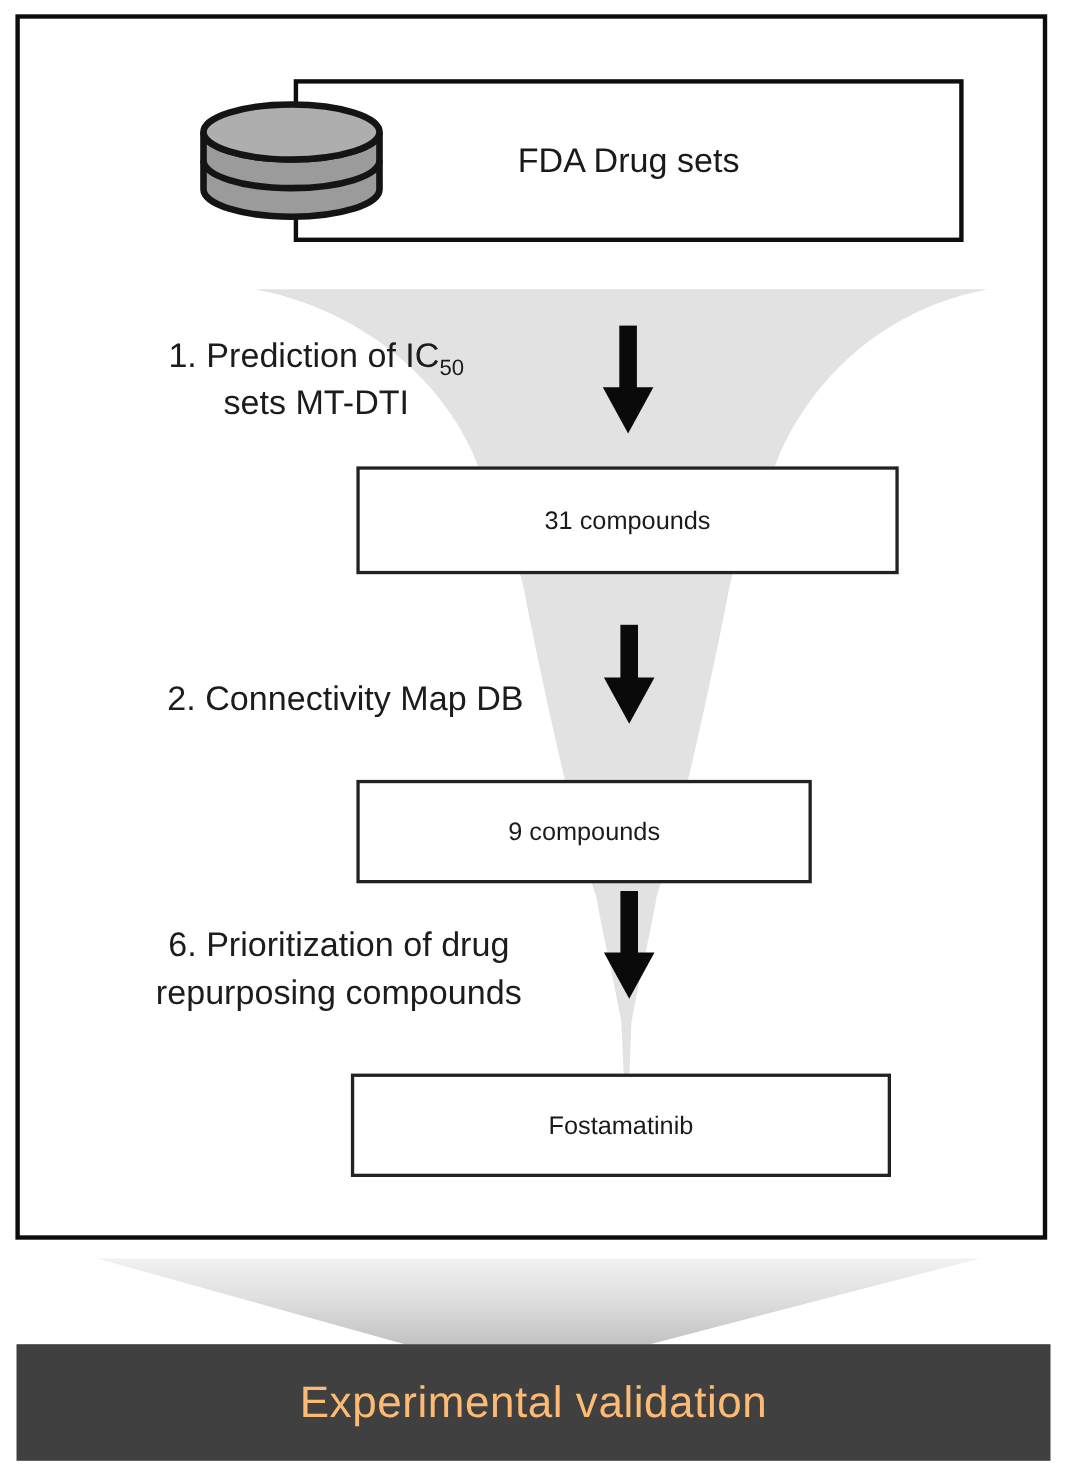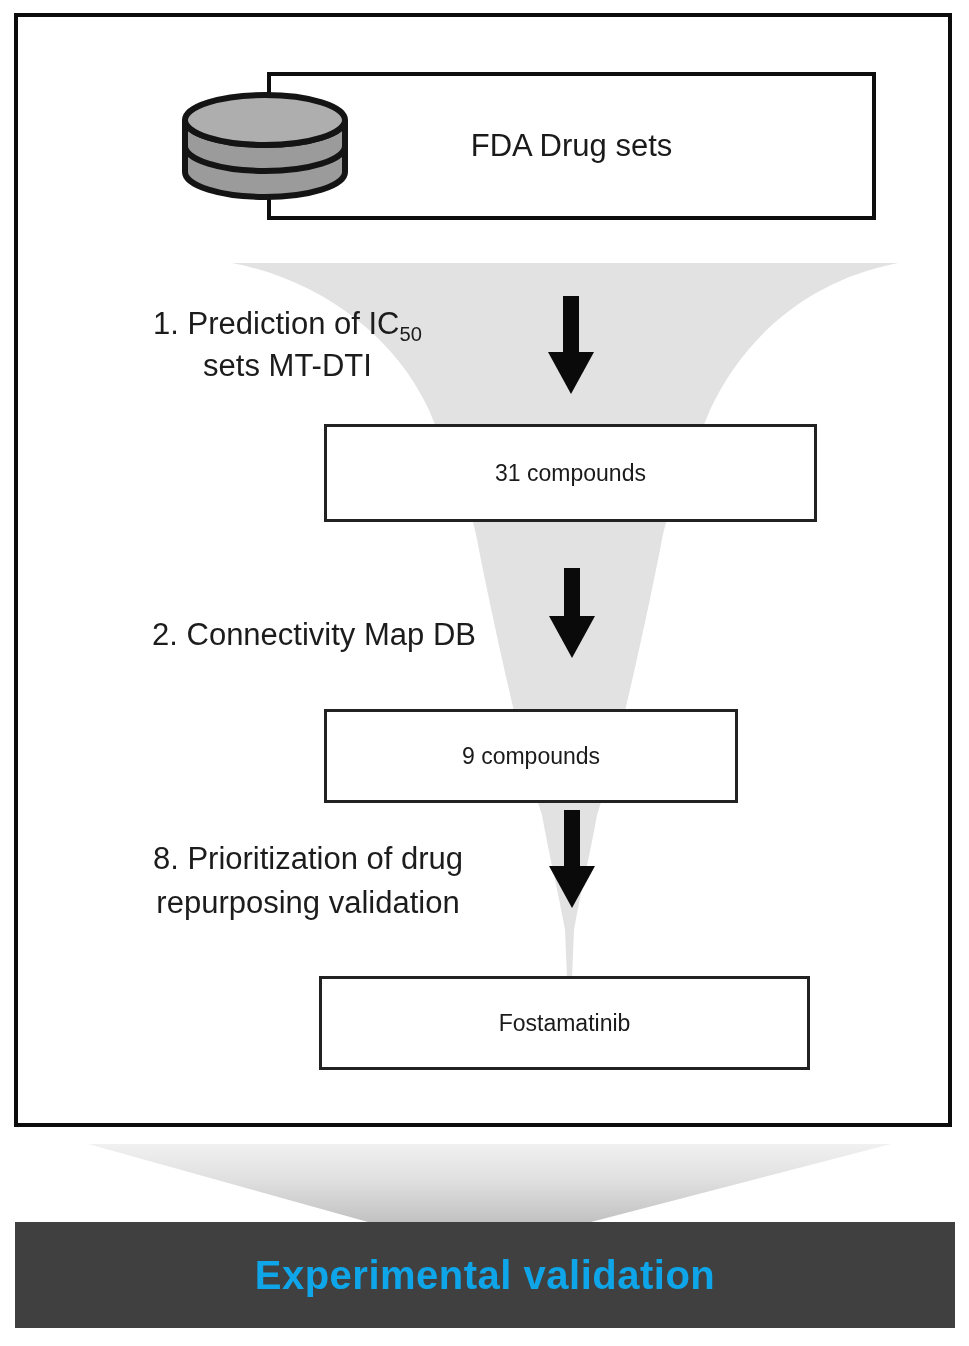--- a/index.html
+++ b/index.html
@@ -22,21 +22,21 @@
 
   
   .step-label{color:#1c1c1c;font-size:31px;text-align:center;z-index:2;}
   .label-1{left:115px;top:303px;width:345px;line-height:42px;}
   .label-2{left:114px;top:589px;width:400px;line-height:36px;margin-top:28px;}
   .label-3{left:112px;top:837px;width:392px;line-height:44px;}
   .step-label sub{font-size:0.65em;line-height:0;}
 
   
   .validation-bar{left:15px;top:1222px;width:940px;height:106px;background:#404040;display:flex;align-items:center;justify-content:center;z-index:2;}
-  .validation-bar span{color:#0ea5e9;font-size:40px;letter-spacing:0.5px;font-weight:bold;}
+  .validation-bar span{color:#fdba74;font-size:40px;letter-spacing:0.5px;}
 </style>
 </head>
 <body>
 
 <div id="stage">
 
   <svg class="layer" style="z-index:1" viewBox="0 0 969 1346">
     <defs>
       <linearGradient id="fadeGrad" x1="0" y1="0" x2="0" y2="1">
         <stop offset="0" stop-color="#f1f1f1"></stop>
@@ -78,22 +78,22 @@
 
   <div class="abs step-label label-2">
     <div>2. Connectivity Map DB</div>
   </div>
 
   <div class="abs node-box res-box box-9">
     <div>9 compounds</div>
   </div>
 
   <div class="abs step-label label-3">
-    <div>8. Prioritization of drug</div>
-    <div>repurposing validation</div>
+    <div>6. Prioritization of drug</div>
+    <div>repurposing compounds</div>
   </div>
 
   <div class="abs node-box res-box box-fosta">
     <div>Fostamatinib</div>
   </div>
 
   <svg class="layer" style="z-index:3" viewBox="0 0 969 1346">
 
     <g>
       <path d="M 185 120 L 185 172 A 80 25 0 0 0 345 172 L 345 120 A 80 25 0 0 1 185 120 Z" fill="#9b9b9b" stroke="#141414" stroke-width="6"></path>

